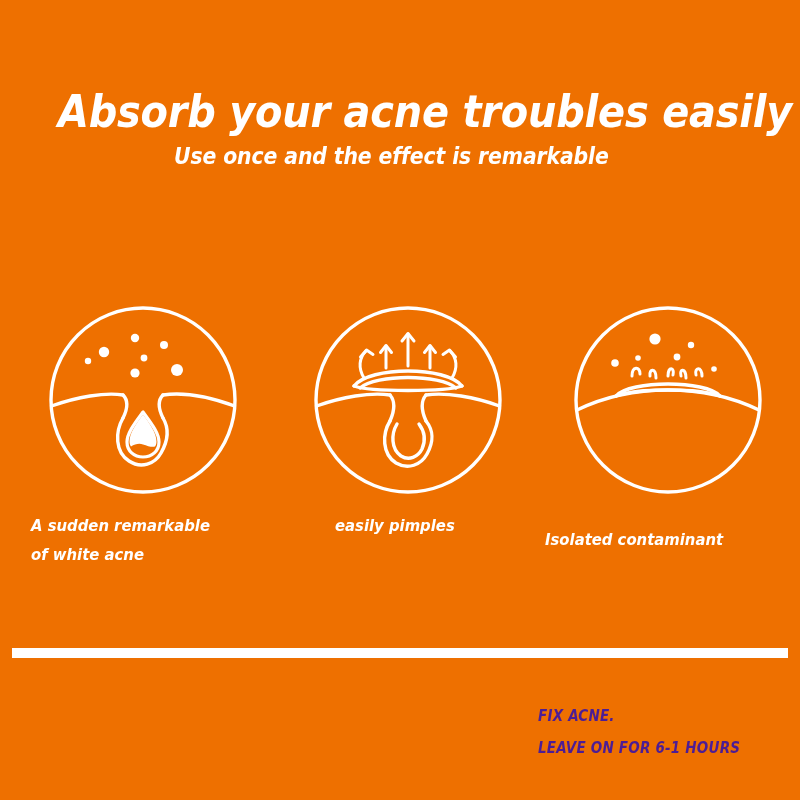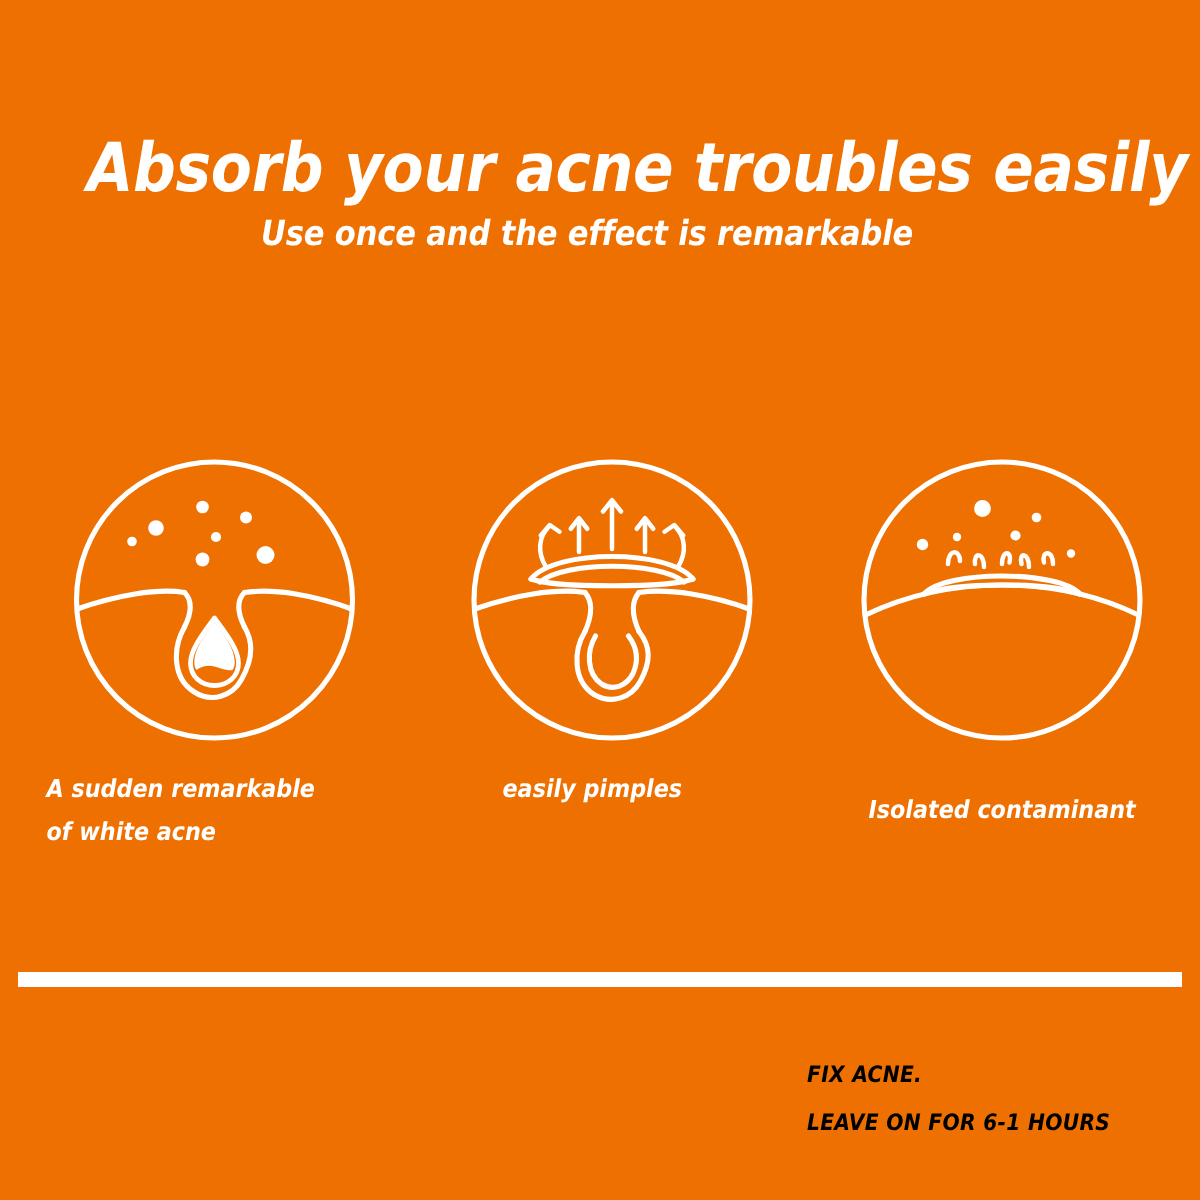--- a/index.html
+++ b/index.html
@@ -75,38 +75,38 @@
     font-size: 16.5px;
     font-weight: bold;
     font-style: italic;
     line-height: 29px;
     white-space: nowrap;
   }
   .caption .cap-line { display: block; }
 
   #caption-1 { left: 31px;  top: 511px; }
   #caption-2 { left: 335px; top: 511px; }
-  #caption-3 { left: 579px; top: 525px; }
+  #caption-3 { left: 545px; top: 525px; }
 
   
   .divider {
     position: absolute;
     left: 12px;
     top: 648px;
     width: 776px;
     height: 10px;
     background: #ffffff;
   }
 
   
   .footer {
     position: absolute;
     left: 538px;
     top: 700px;
-    color: #000000;
+    color: #4c1d95;
     font-family: "DejaVu Sans Condensed", "DejaVu Sans", "Liberation Sans", sans-serif;
     font-size: 15px;
     font-weight: bold;
     font-style: italic;
     letter-spacing: 0.2px;
     line-height: 32px;
     white-space: nowrap;
   }
   .footer .foot-line { display: block; }
 </style>

